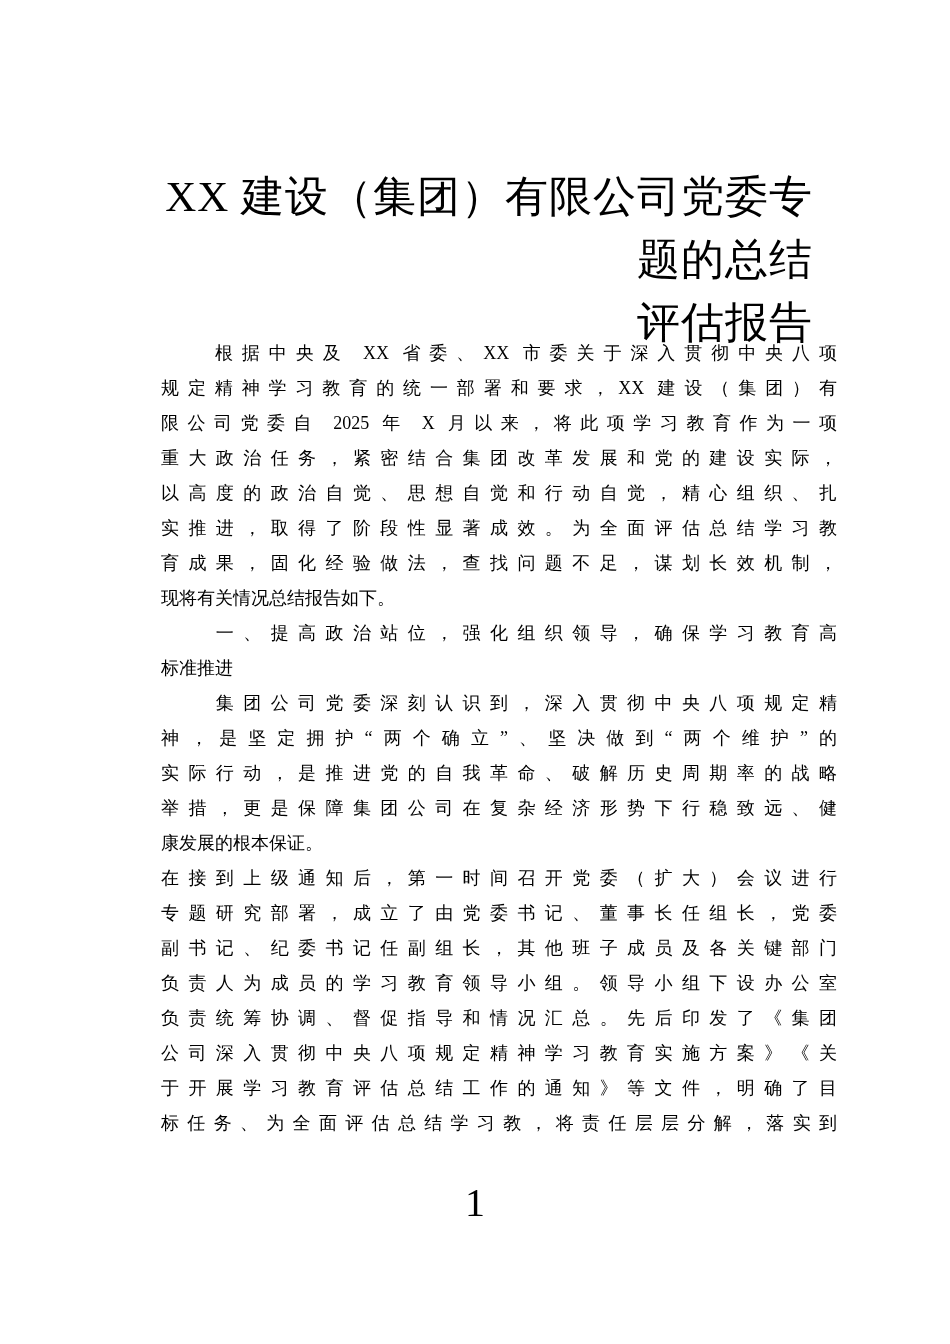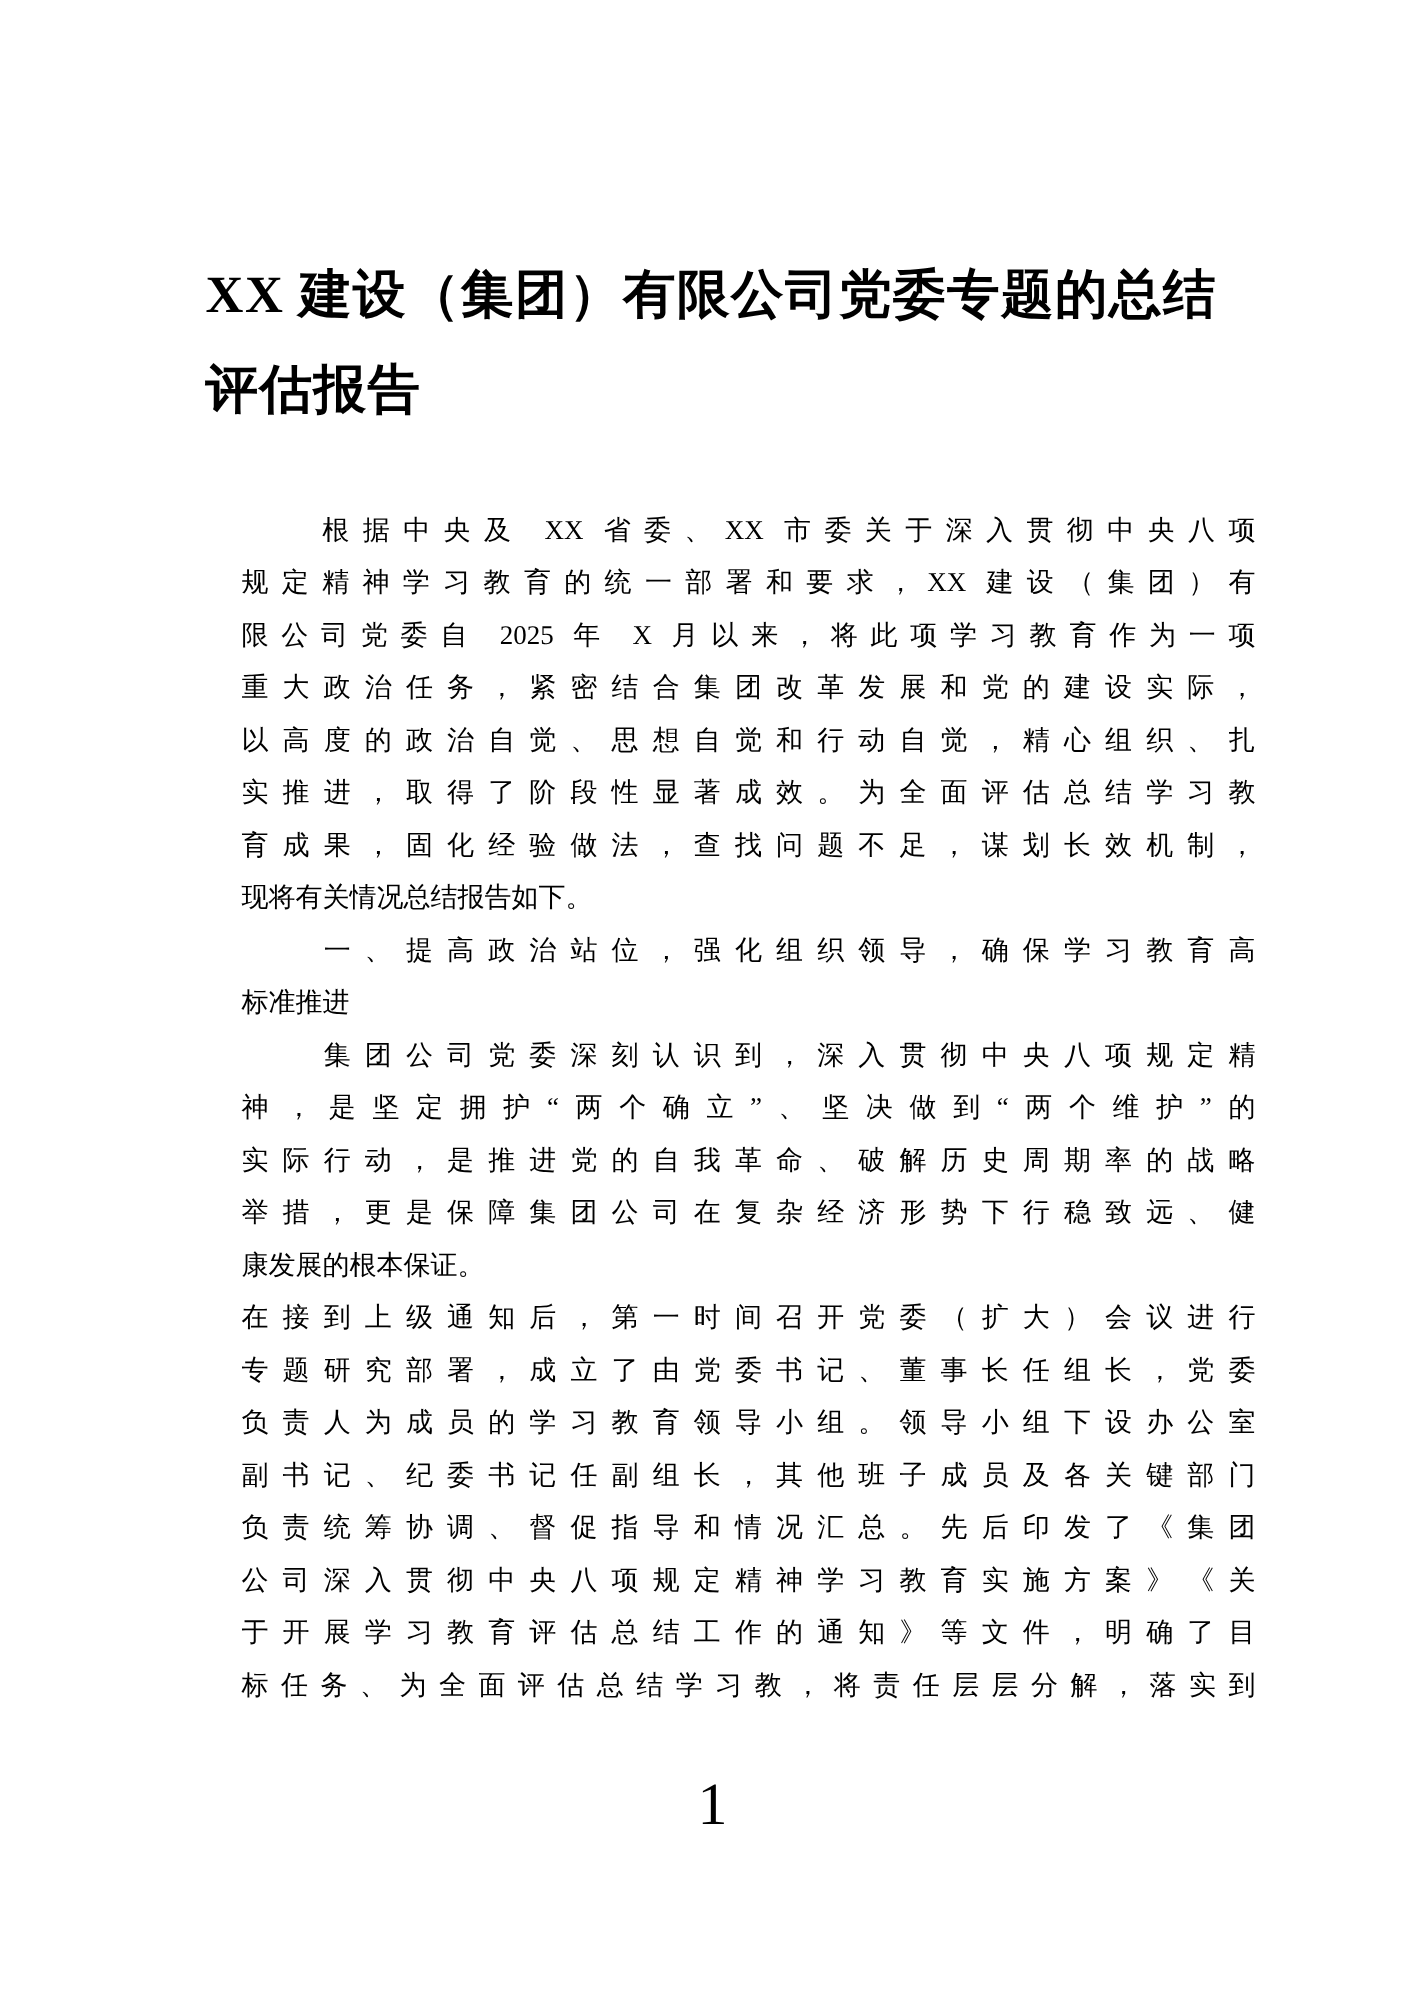--- a/index.html
+++ b/index.html
@@ -15,24 +15,24 @@
     color: #000000;
     overflow: hidden;
     font-family: "Liberation Serif", "DejaVu Serif", serif;
   }
   .title {
     position: absolute;
     left: 137px;
     top: 165px;
     width: 676px;
     margin: 0;
-    font-size: 35px;
+    font-size: 43px;
     line-height: 63px;
-    font-weight: bold;
-    text-align: left;
+    font-weight: normal;
+    text-align: right;
     letter-spacing: 1px;
   }
   .title-line { display: block; }
   .doc-body {
     position: absolute;
     left: 137px;
     top: 336px;
     width: 676px;
     font-size: 18px;
     line-height: 35px;
@@ -88,22 +88,22 @@
       <div class="block paragraph">
         <div class="line">　　集团公司党委深刻认识到，深入贯彻中央八项规定精</div>
         <div class="line">神，是坚定拥护“两个确立”、坚决做到“两个维护”的</div>
         <div class="line">实际行动，是推进党的自我革命、破解历史周期率的战略</div>
         <div class="line">举措，更是保障集团公司在复杂经济形势下行稳致远、健</div>
         <div class="line last">康发展的根本保证。</div>
       </div>
       <div class="block paragraph">
         <div class="line">在接到上级通知后，第一时间召开党委（扩大）会议进行</div>
         <div class="line">专题研究部署，成立了由党委书记、董事长任组长，党委</div>
+        <div class="line">副书记、纪委书记任副组长，其他班子成员及各关键部门</div>
         <div class="line">负责人为成员的学习教育领导小组。领导小组下设办公室</div>
-        <div class="line">副书记、纪委书记任副组长，其他班子成员及各关键部门</div>
         <div class="line">负责统筹协调、督促指导和情况汇总。先后印发了《集团</div>
         <div class="line">公司深入贯彻中央八项规定精神学习教育实施方案》《关</div>
         <div class="line">于开展学习教育评估总结工作的通知》等文件，明确了目</div>
         <div class="line">标任务、为全面评估总结学习教，将责任层层分解，落实到</div>
       </div>
     </div>
   <div class="page-number">1</div>
 </div>
 
 </body></html>

